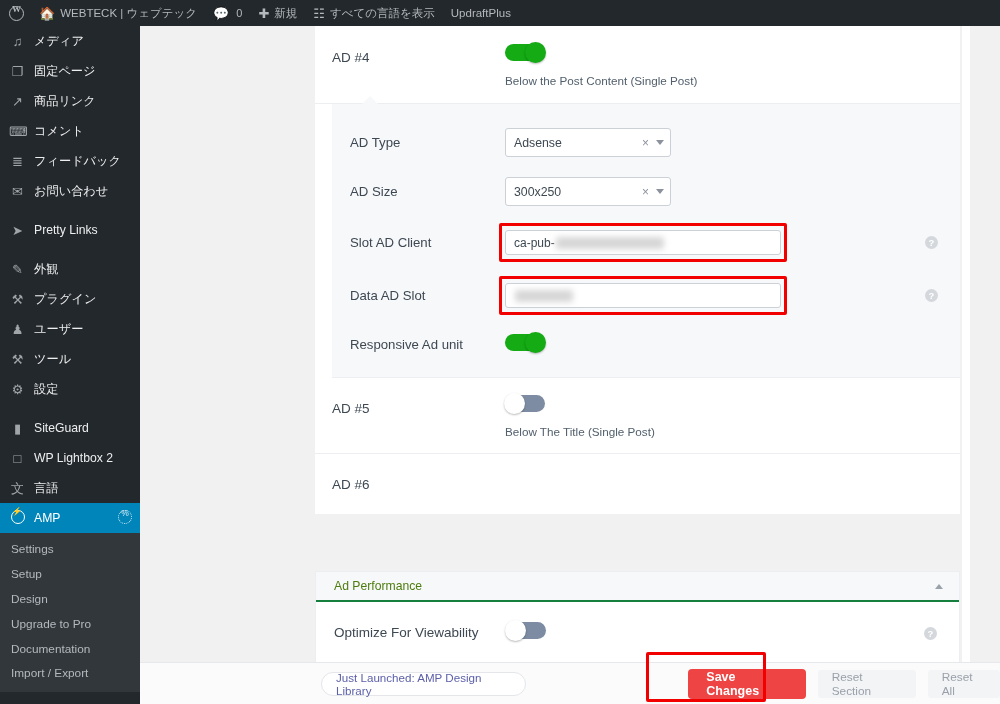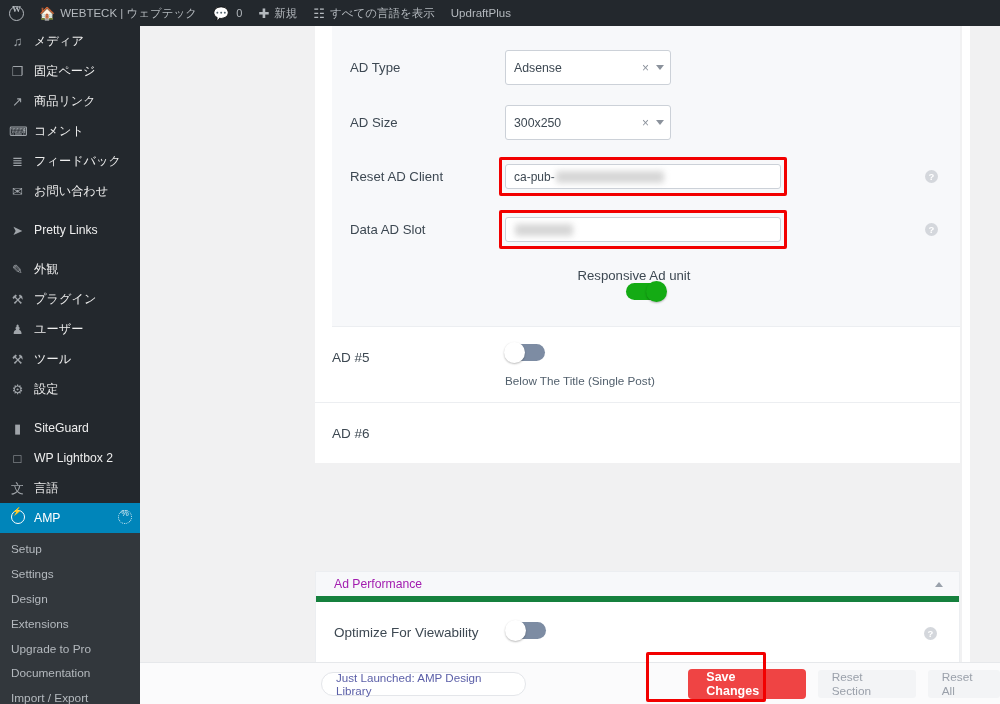--- a/index.html
+++ b/index.html
@@ -179,21 +179,21 @@
     position: relative;
   }
   .np-label {
     width: 173px; padding-left: 18px;
     font-size: 13.2px; color: #3d4852;
   }
   .np-ctrl { flex: 1; position: relative; }
 
   
   .sel2 {
-    width: 166px; height: 35px;
+    width: 166px; height: 29px;
     border: 1px solid #ccd1d8; border-radius: 3px;
     background: #fff;
     display: flex; align-items: center;
     padding: 0 6px 0 8px;
     font-size: 12.3px; color: #3d4852;
   }
   .sel2 .sv { flex: 1; }
   .sel2 .clr { color: #8b929c; font-size: 12px; margin-right: 7px; }
   .sel2 .arw {
     width: 0; height: 0;
@@ -237,22 +237,22 @@
 
   
   .sect-card {
     background: #fff; margin-top: 13px;
     border: 1px solid #eceef1;
   }
   .sect-head {
     display: flex; align-items: center;
     height: 30px; padding: 0 16px 0 18px;
     background: #f7f8fa;
-    border-bottom: 6px solid #15803d;
-    font-size: 12.2px; color: #a21caf;
+    border-bottom: 2px solid #15803d;
+    font-size: 12.2px; color: #4d7c0f;
   }
   .sect-head .caret {
     margin-left: auto;
     width: 0; height: 0;
     border-style: solid; border-width: 0 4px 5px 4px;
     border-color: transparent transparent #9aa1ab transparent;
   }
   .sect-body { display: flex; align-items: center; padding: 20px 0; position: relative; }
   .sect-body .sb-label { width: 190px; padding-left: 18px; font-size: 13.5px; color: #3d4852; }
 
@@ -385,39 +385,47 @@
       <div class="menu-item">
         <span class="mi-ico">文</span>
         <span>言語</span>
       </div>
       <div class="menu-item current">
         <span class="mi-ico"><span class="bolt-circle"></span></span>
         <span>AMP</span>
         <span class="mi-badge"><span class="badge-circle"></span></span>
       </div>
       <div class="submenu">
+        <span class="submenu-item">Settings</span>
         <span class="submenu-item">Setup</span>
-        <span class="submenu-item">Settings</span>
         <span class="submenu-item">Design</span>
-        <span class="submenu-item">Extensions</span>
         <span class="submenu-item">Upgrade to Pro</span>
         <span class="submenu-item">Documentation</span>
         <span class="submenu-item">Import / Export</span>
       </div>
     </div>
 </div>
 
 <div id="wpbody">
 
   <div id="scrollbar">
     <div id="scrollthumb"></div>
   </div>
 
   <div id="content-card">
 
+    <div class="ad-row">
+      <div class="ad-row-label">AD #4</div>
+      <div class="ad-row-ctrl">
+        <div class="toggle on">
+          <div class="knob"></div>
+        </div>
+        <div class="ad-sub">Below the Post Content (Single Post)</div>
+      </div>
+    </div>
 
     <div class="nested-panel">
 
       <div class="np-row">
         <div class="np-label">AD Type</div>
         <div class="np-ctrl">
           <div class="sel2">
             <span class="sv">Adsense</span>
             <span class="clr">×</span>
             <span class="arw"></span>
@@ -430,21 +438,21 @@
         <div class="np-ctrl">
           <div class="sel2">
             <span class="sv">300x250</span>
             <span class="clr">×</span>
             <span class="arw"></span>
           </div>
         </div>
       </div>
 
       <div class="np-row" style="padding-top:14px;padding-bottom:14px;">
-        <div class="np-label">Reset AD Client</div>
+        <div class="np-label">Slot AD Client</div>
         <div class="np-ctrl">
           <div class="txt-wrap">
             <div class="txt">
               <span>ca-pub-</span>
               <span class="redacted" style="width:108px;"></span>
             </div>
             <div class="hilite" style="left:-6px;top:-7px;right:-6px;bottom:-7px;"></div>
           </div>
         </div>
         <div class="help-ico" style="top:20px;">?</div>
@@ -456,21 +464,21 @@
           <div class="txt-wrap">
             <div class="txt">
               <span class="redacted" style="width:58px;"></span>
             </div>
             <div class="hilite" style="left:-6px;top:-7px;right:-6px;bottom:-7px;"></div>
           </div>
         </div>
         <div class="help-ico" style="top:20px;">?</div>
       </div>
 
-      <div class="np-row" style="padding-top:12px;padding-bottom:6px;flex-direction:column;">
+      <div class="np-row" style="padding-top:12px;padding-bottom:6px;">
         <div class="np-label">Responsive Ad unit</div>
         <div class="np-ctrl">
           <div class="toggle on">
             <div class="knob"></div>
           </div>
         </div>
       </div>
     </div>
 
     <div class="ad-row" style="padding-top:17px;padding-bottom:15px;">

